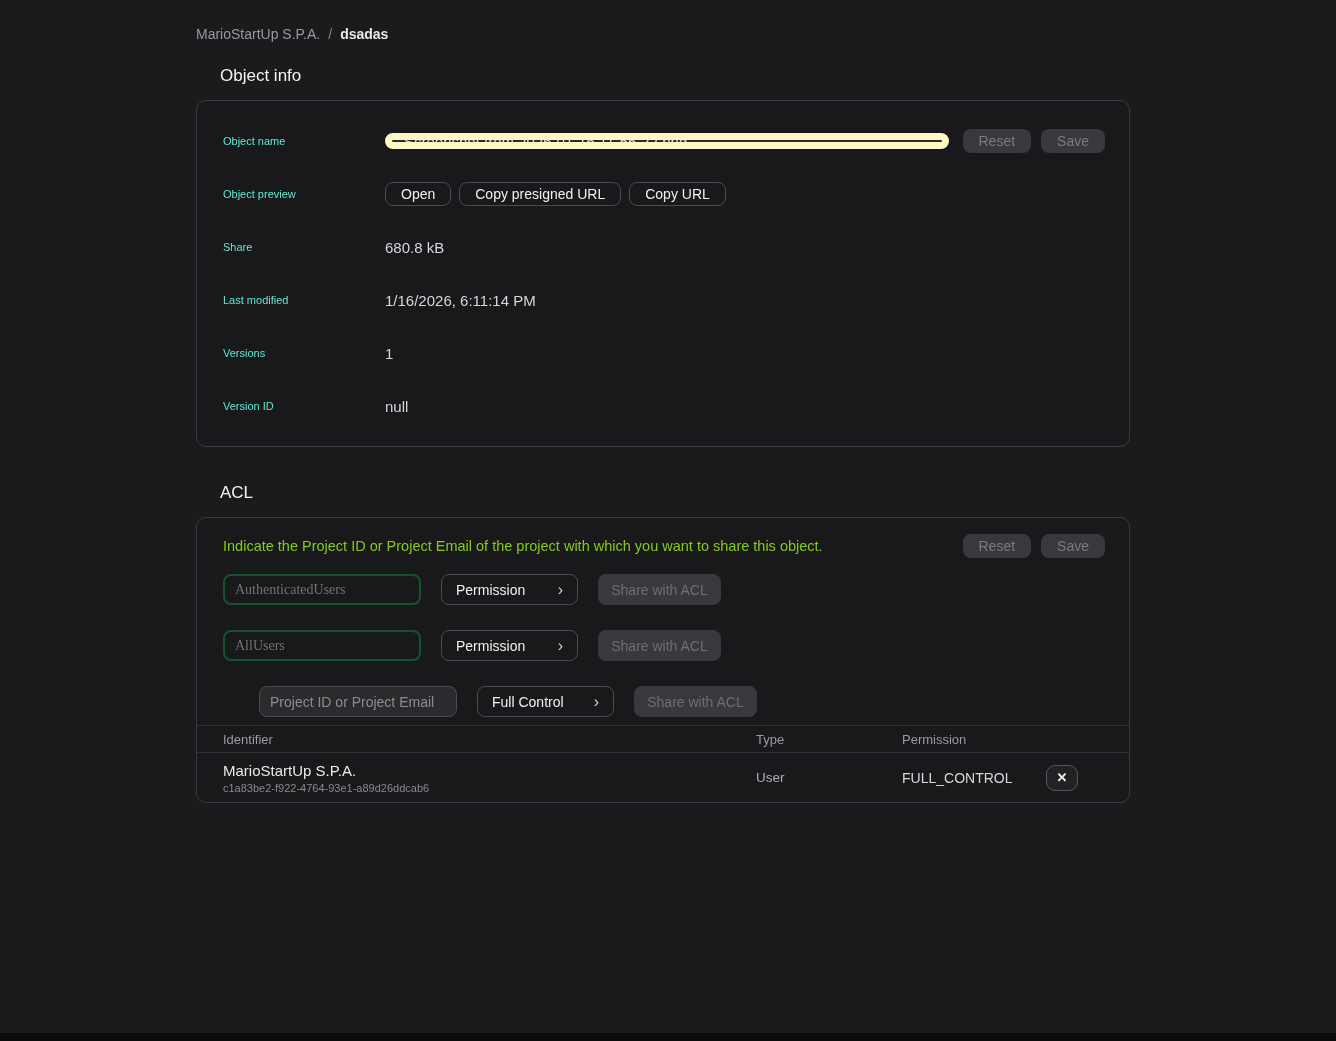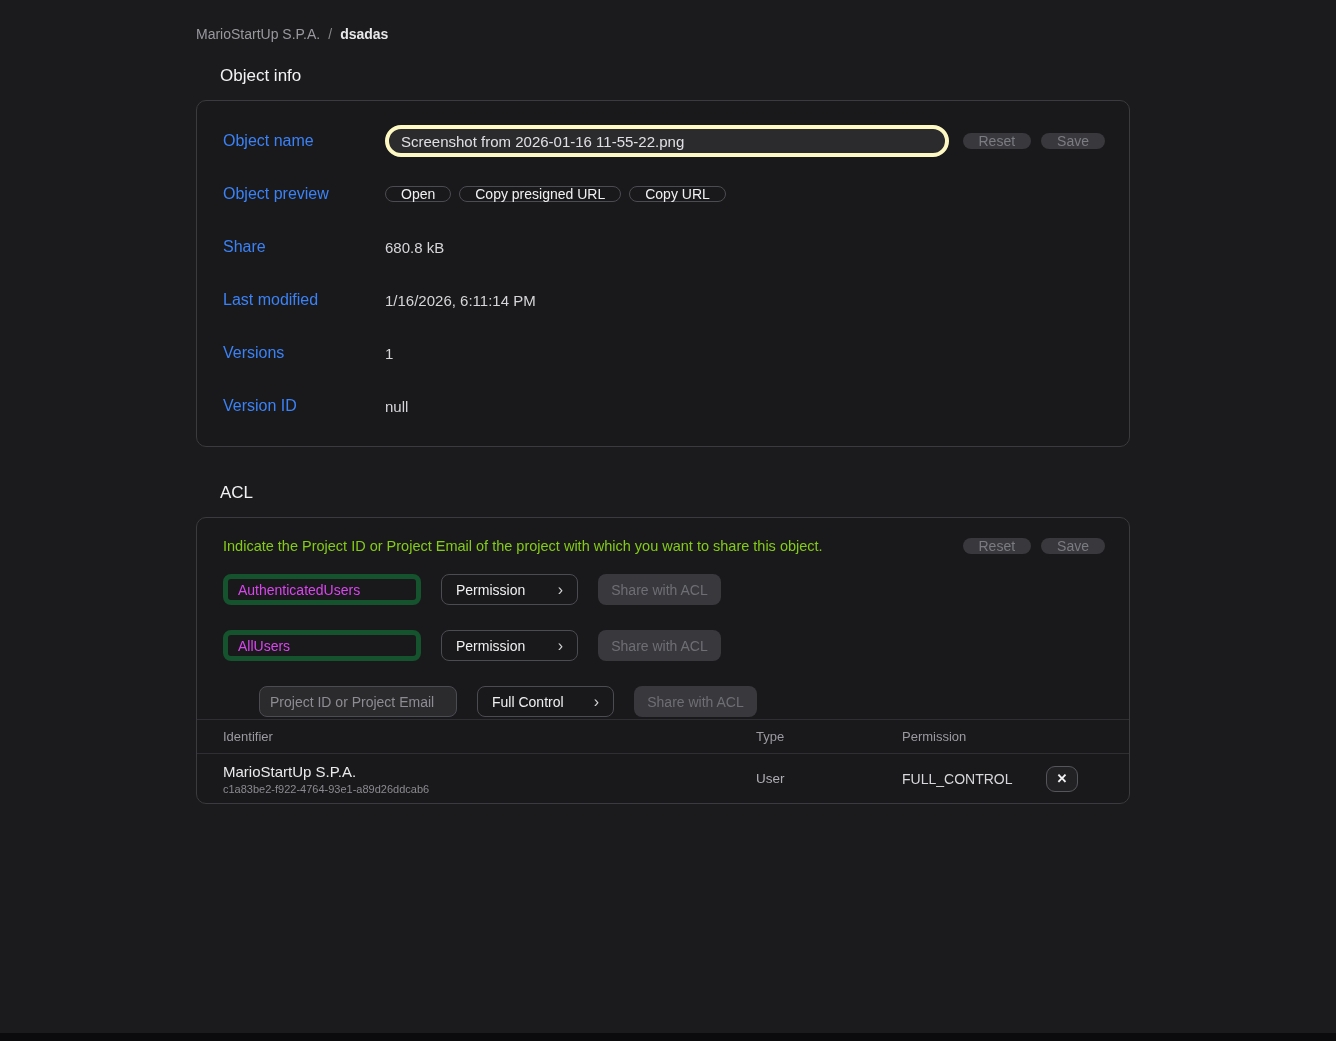--- a/index.html
+++ b/index.html
@@ -29,55 +29,55 @@
   
   .panel {
     width: 934px; background: #19191b;
     border: 1px solid #3a3a3f; border-radius: 10px;
   }
   .panel-inner { padding: 24px 24px 24px 26px; }
 
   
   .field-row { display: flex; align-items: center; height: 32px; margin-bottom: 21px; }
   .field-row:last-child { margin-bottom: 0; }
-  .field-label { width: 162px; flex: 0 0 162px; font-size: 16px; color: #3b82f6; }
+  .field-label { width: 162px; flex: 0 0 162px; font-size: 11px; color: #5eead4; }
   .field-value { font-size: 15px; color: #d6d6da; }
 
   .text-input {
-    width: 564px; height: 32px; background: #2b2b2e;
-    border: 4px solid #fef9c3; border-radius: 16px;
+    width: 564px; height: 16px; background: #2b2b2e;
+    border: 7px solid #fef9c3; border-radius: 16px;
     padding: 0 12px; color: #e0e0e4; font-size: 15px;
     font-family: "Liberation Sans", sans-serif; outline: none;
   }
 
-  .btn { border-radius: 8px; height: 16px; font-size: 14px; cursor: pointer;
+  .btn { border-radius: 8px; height: 24px; font-size: 14px; cursor: pointer;
          font-family: "Liberation Sans", sans-serif; display: inline-flex;
          align-items: center; justify-content: center; }
   .btn-disabled {
     background: #38383d; border: none; color: #7b7b82; padding: 0 16px;
   }
   .btn-outline {
     background: transparent; border: 1px solid #4b4b52; color: #f0f0f2; padding: 0 15px;
   }
   .btn-group-right { margin-left: auto; display: flex; gap: 10px; }
   .preview-buttons { display: flex; gap: 8px; }
 
   
   .acl-desc-row { display: flex; align-items: center; height: 32px;
                   padding: 24px 24px 0 26px; }
   .acl-desc-row .desc-text { font-size: 14.5px; color: #84cc16; }
 
   .acl-share-rows { padding: 24px 24px 0 26px; }
   .share-row { display: flex; align-items: center; height: 31px; margin-bottom: 25px; gap: 20px; }
-  .share-row:last-child { margin-bottom: 2px; padding-left: 36px; }
+  .share-row:last-child { margin-bottom: 8px; padding-left: 36px; }
 
   .grantee-box {
-    width: 198px; height: 31px; border: 5px solid #14532d; border-radius: 8px;
+    width: 198px; height: 31px; border: 2px solid #14532d; border-radius: 8px;
     background: transparent; display: flex; align-items: center; padding: 0 10px;
-    font-size: 14px; color: #d946ef;
+    font-size: 14px; color: #737373; font-family: Liberation Serif, serif;
   }
   .grantee-input {
     width: 198px; height: 31px; border: 1px solid #4b4b52; border-radius: 8px;
     background: #2b2b2e; padding: 0 10px; font-size: 14px; color: #e0e0e4;
     font-family: "Liberation Sans", sans-serif; outline: none;
   }
   .grantee-input::placeholder { color: #8c8c92; opacity: 1; }
 
   .dropdown-btn {
     width: 137px; height: 31px; border: 1px solid #4b4b52; border-radius: 8px;
@@ -87,21 +87,21 @@
   }
   .dropdown-btn .chevron { color: #d0d0d4; font-size: 16px; line-height: 1; }
 
   .share-acl-btn { width: 123px; height: 31px; background: #38383d; border: none;
     border-radius: 8px; color: #6e6e75; font-size: 14px; cursor: pointer;
     font-family: "Liberation Sans", sans-serif; text-align: center; }
 
   
   .acl-table-header {
     display: grid; grid-template-columns: 533px 146px 1fr;
-    height: 35px; align-items: center; padding-left: 26px;
+    height: 28px; align-items: center; padding-left: 26px;
     border-top: 1px solid #2e2e33; border-bottom: 1px solid #2e2e33;
     font-size: 13px; color: #9a9aa0;
   }
   .acl-table-row {
     display: grid; grid-template-columns: 533px 146px 1fr;
     height: 49px; align-items: center; padding-left: 26px;
   }
   .ident-cell .ident-name { font-size: 15px; color: #eaeaec; }
   .ident-cell .ident-id { font-size: 11px; color: #8a8a90; margin-top: 3px; }
   .type-cell { font-size: 13.5px; color: #aeaeb4; }

